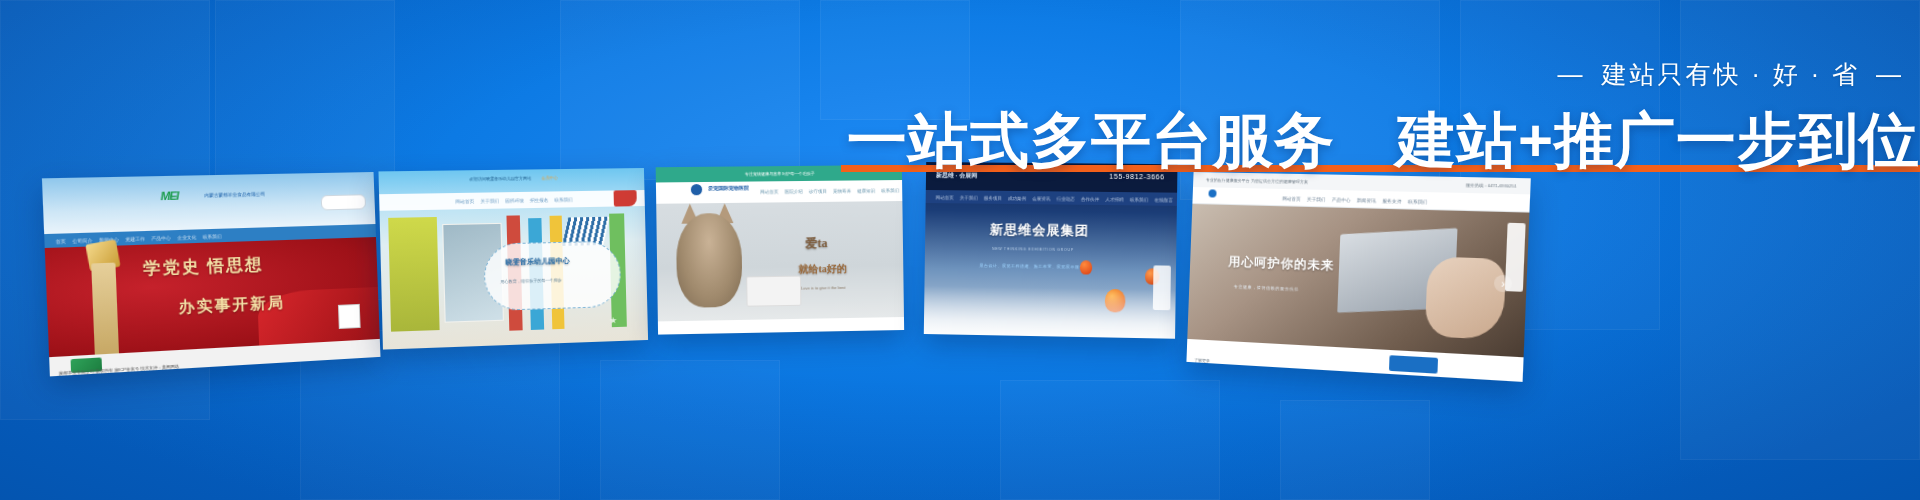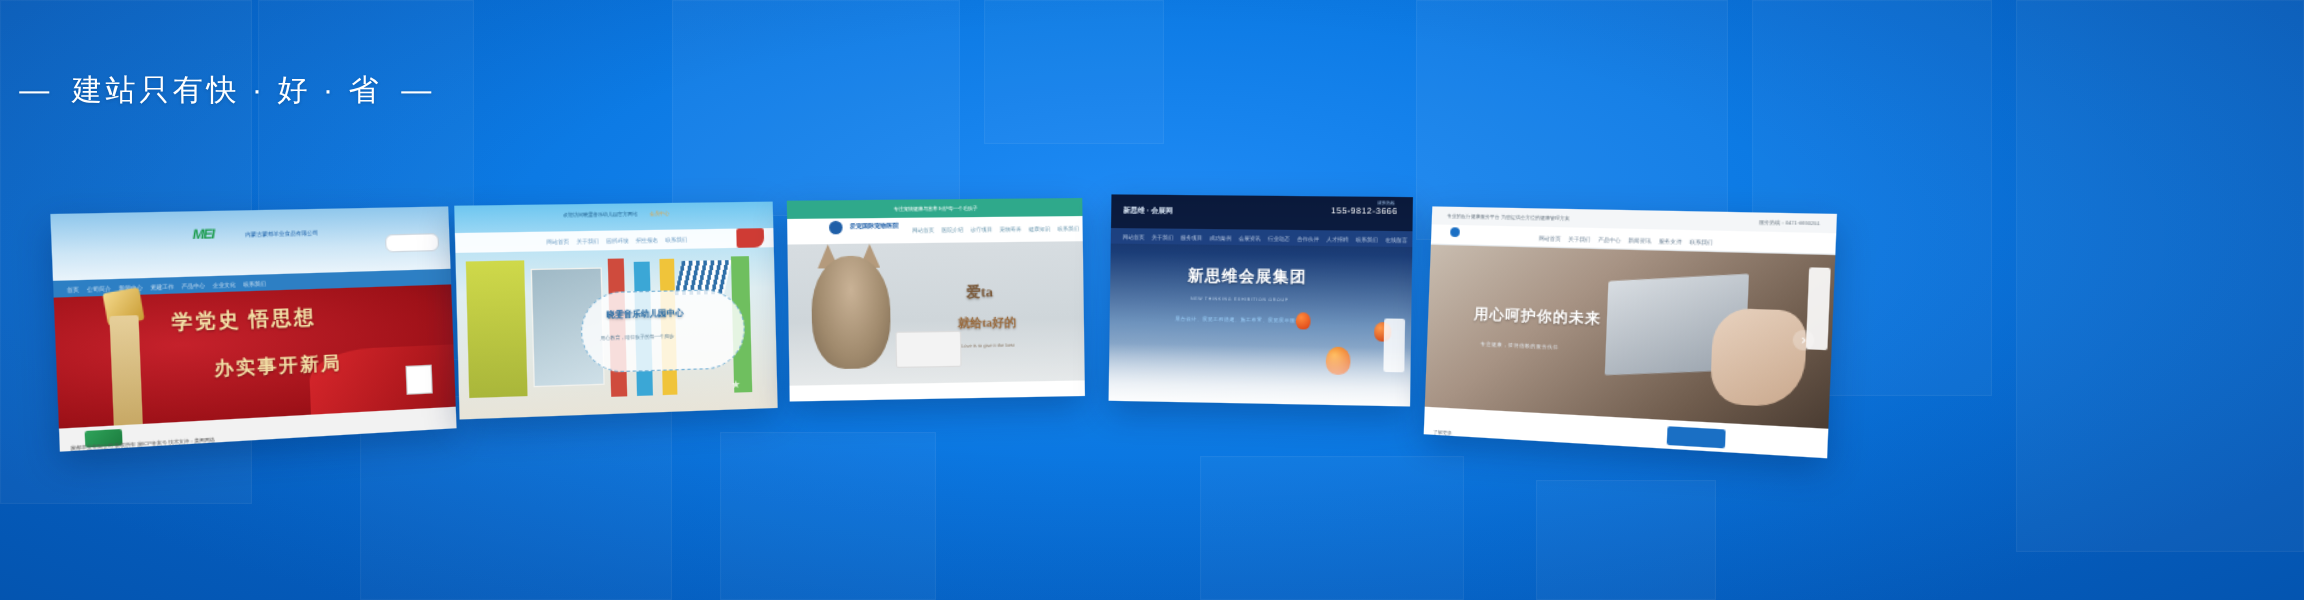--- a/index.html
+++ b/index.html
@@ -30,21 +30,21 @@
   .bg-ghost.g6 { left:1460px;top:0px;   width:200px; height:330px; background:rgba(255,255,255,0.035);}
   .bg-ghost.g7 { left:1680px;top:0px;   width:240px; height:460px; }
   .bg-ghost.g8 { left:300px; top:330px; width:260px; height:170px; background:rgba(255,255,255,0.03);}
   .bg-ghost.g9 { left:600px; top:360px; width:180px; height:140px; background:rgba(255,255,255,0.035);}
   .bg-ghost.g10{ left:1000px;top:380px; width:220px; height:120px; background:rgba(255,255,255,0.03);}
   .bg-ghost.g11{ left:1280px;top:400px; width:150px; height:100px; background:rgba(255,255,255,0.04);}
   .bg-vig { position:absolute; inset:0;
     background:radial-gradient(ellipse 70% 90% at 50% 40%, rgba(0,0,0,0) 40%, rgba(0,20,60,0.22) 100%); }
 
   
-  .headings { position:absolute; left:0; right:0; top:0; text-align:left; z-index:6; }
+  .headings { position:absolute; left:0; right:0; top:0; text-align:right; z-index:6; }
   .subtitle {
     margin-top:58px;
     color:#ffffff;
     font-size:25px;
     letter-spacing:3px;
     font-weight:400;
     text-shadow:0 1px 3px rgba(0,0,0,0.18);
     white-space:nowrap;
   }
   .subtitle .dash { display:inline-block; margin:0 16px; }
@@ -276,20 +276,24 @@
   <div class="bg-ghost g10"></div>
   <div class="bg-ghost g11"></div>
   <div class="bg-vig"></div>
 </div>
 
 <div class="headings">
   <div class="subtitle">
     <span class="dash">—</span><span>建站只有快 · 好 · 省</span><span class="dash">—</span>
   </div>
 
+  <div class="title-wrap">
+    <div class="title-underline"></div>
+    <div class="title">一站式多平台服务　建站+推广一步到位</div>
+  </div>
 </div>
 
 <div class="cards">
 
   <div class="card c1">
     <div class="shot">
       <div class="sky"></div>
       <div class="mei">MEI</div>
       <div class="meitxt">内蒙古蒙都羊业食品有限公司</div>
       <div class="searchbox"></div>

